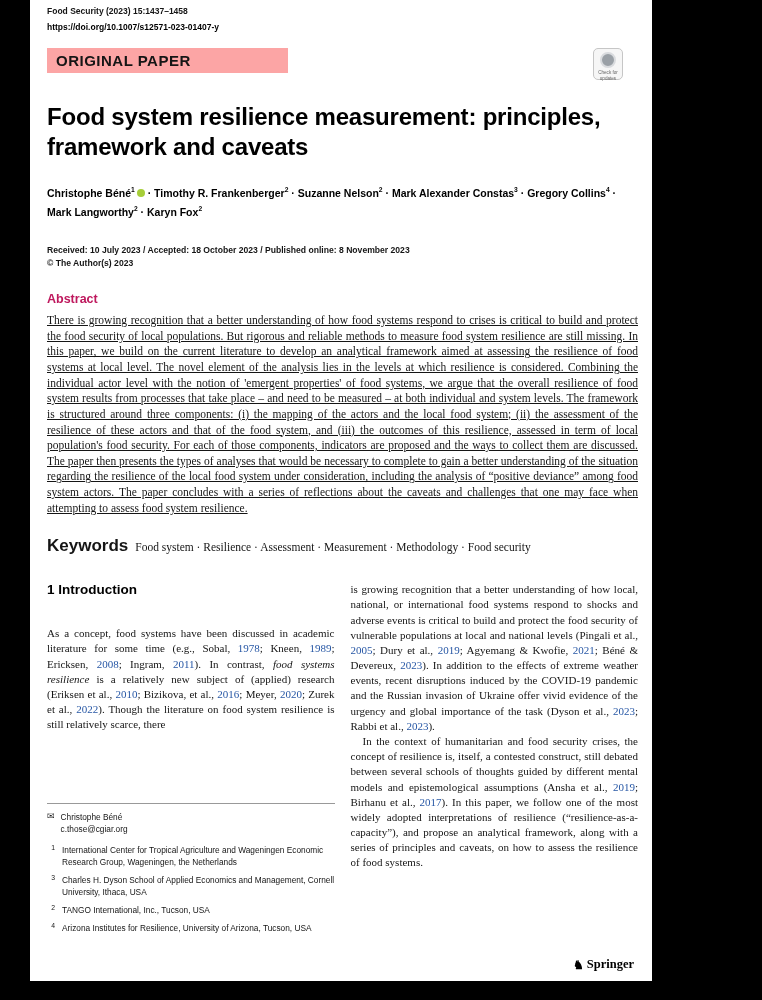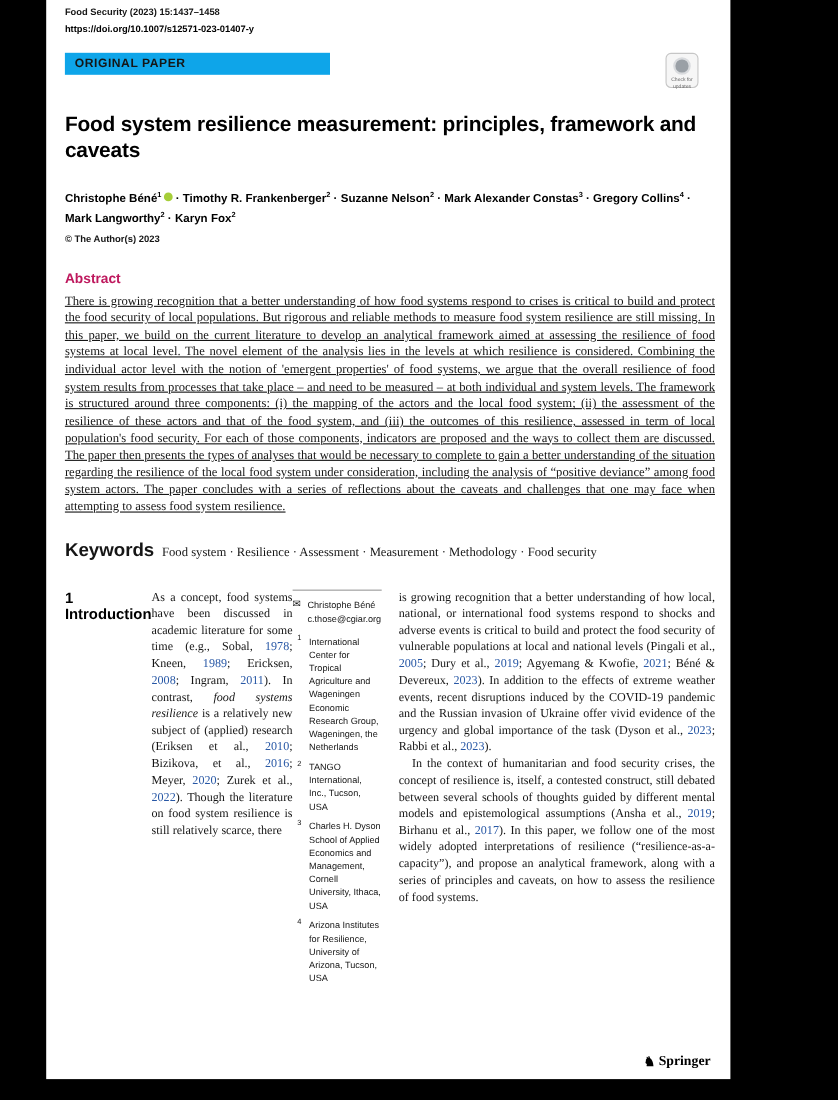--- a/index.html
+++ b/index.html
@@ -2,57 +2,57 @@
 <html><head>
 <meta charset="utf-8">
 <style>
   html,body{margin:0;padding:0;}
   body{
     width:762px;height:1000px;background:#000;position:relative;overflow:hidden;
     font-family:"Liberation Serif", serif;
   }
   .page{
     position:absolute;left:30px;top:0;width:622px;height:981px;background:#ffffff;
-    color:#151515;box-sizing:border-box;padding:6px 14px 0 17px;margin-left:12px;
+    color:#151515;box-sizing:border-box;padding:6px 14px 0 17px;
   }
   
   .journal-ref{font-family:"Liberation Sans",sans-serif;font-size:8.5px;font-weight:bold;}
   .doi-link{font-family:"Liberation Sans",sans-serif;font-size:8.5px;font-weight:bold;color:#000;text-decoration:none;display:inline-block;margin-top:2px;}
   .type-row{display:flex;justify-content:space-between;align-items:flex-start;margin-top:14px;}
   .article-type{
-    background:#0ea5e9;font-family:"Liberation Sans",sans-serif;font-weight:bold;
-    font-size:11px;letter-spacing:.5px;padding:4px 0 4px 9px;width:232px;
+    background:#fca5a5;font-family:"Liberation Sans",sans-serif;font-weight:bold;
+    font-size:15px;letter-spacing:.5px;padding:4px 0 4px 9px;width:232px;
   }
   .crossmark{width:40px;text-align:center;margin-right:10px;margin-top:0px;cursor:pointer;}
   .cm-box{width:30px;height:32px;border:1px solid #c6c6c6;border-radius:5px;background:#f6f6f6;margin:0 auto;box-sizing:border-box;padding-top:3px;}
   .cm-circle{width:12px;height:12px;border-radius:50%;background:#9aa0a6;margin:0 auto;border:2px solid #d9dbde;}
   .cm-text{font-family:"Liberation Sans",sans-serif;font-size:4.6px;color:#666;line-height:1.25;margin-top:2px;}
   
   h1.title{
-    font-family:"Liberation Sans",sans-serif;font-size:19px;line-height:1.26;font-weight:bold;
+    font-family:"Liberation Sans",sans-serif;font-size:24px;line-height:1.26;font-weight:bold;
     margin:22px 0 0 0;max-width:600px;letter-spacing:-.2px;color:#000;
   }
   .authors{
     margin-top:22px;font-family:"Liberation Sans",sans-serif;font-size:10.5px;font-weight:bold;
     line-height:1.7;max-width:700px;color:#000;
   }
   .authors .sup{vertical-align:super;font-size:64%;}
   .authors .sep{font-weight:bold;}
   .orcid{display:inline-block;width:8px;height:8px;border-radius:50%;background:#a6ce39;margin-left:2px;}
   .dates{margin-top:24px;font-family:"Liberation Sans",sans-serif;font-size:8.6px;font-weight:bold;}
   .copyright{margin-top:3px;font-family:"Liberation Sans",sans-serif;font-size:8.6px;font-weight:bold;}
   
   .abstract-heading{font-family:"Liberation Sans",sans-serif;font-size:12.5px;font-weight:bold;margin:24px 0 7px 0;color:#be185d;}
   .abstract-text{font-size:11.5px;line-height:1.36;text-align:justify;margin:0;text-decoration:underline;}
   .keywords{margin-top:20px;font-size:11.5px;}
   .kw-label{font-family:"Liberation Sans",sans-serif;font-weight:bold;font-size:17px;margin-right:7px;}
   
   .columns{display:flex;gap:16px;margin-top:26px;height:352px;}
   .col{flex:1;min-width:0;}
-  .col-left{display:flex;flex-direction:row;}
+  .col-left{display:flex;flex-direction:column;gap:16px;}
   h3.sec-heading{font-family:"Liberation Sans",sans-serif;font-size:13.5px;font-weight:bold;margin:0 0 13px 0;color:#000;}
   .body-p{font-size:11px;line-height:1.38;text-align:justify;margin:0;}
   .body-p + .body-p{margin-top:0;}
   .indent{text-indent:12px;}
   .link{color:#2757a5;cursor:pointer;}
   .it{font-style:italic;}
   
   .footnotes{
     margin-top:auto;font-family:"Liberation Sans",sans-serif;font-size:8.3px;line-height:1.45;
     border-top:1px solid #999;padding-top:7px;
@@ -90,20 +90,21 @@
           <div>updates</div>
         </div>
       </div>
     </div>
   </div>
 
   <h1 class="title">Food system resilience measurement: principles, framework and caveats</h1>
 
   <div class="authors"><span>Christophe Béné</span><span class="sup">1</span><span class="orcid"></span><span class="sep"> · </span><span>Timothy R. Frankenberger</span><span class="sup">2</span><span class="sep"> · </span><span>Suzanne Nelson</span><span class="sup">2</span><span class="sep"> · </span><span>Mark Alexander Constas</span><span class="sup">3</span><span class="sep"> · </span><span>Gregory Collins</span><span class="sup">4</span><span class="sep"> · </span><span>Mark Langworthy</span><span class="sup">2</span><span class="sep"> · </span><span>Karyn Fox</span><span class="sup">2</span></div>
 
+  <div class="dates">Received: 10 July 2023 / Accepted: 18 October 2023 / Published online: 8 November 2023</div>
   <div class="copyright">© The Author(s) 2023</div>
 
   <div class="abstract-heading">Abstract</div>
   <p class="abstract-text">There is growing recognition that a better understanding of how food systems respond to crises is critical to build and protect the food security of local populations. But rigorous and reliable methods to measure food system resilience are still missing. In this paper, we build on the current literature to develop an analytical framework aimed at assessing the resilience of food systems at local level. The novel element of the analysis lies in the levels at which resilience is considered. Combining the individual actor level with the notion of 'emergent properties' of food systems, we argue that the overall resilience of food system results from processes that take place – and need to be measured – at both individual and system levels. The framework is structured around three components: (i) the mapping of the actors and the local food system; (ii) the assessment of the resilience of these actors and that of the food system, and (iii) the outcomes of this resilience, assessed in term of local population's food security. For each of those components, indicators are proposed and the ways to collect them are discussed. The paper then presents the types of analyses that would be necessary to complete to gain a better understanding of the situation regarding the resilience of the local food system under consideration, including the analysis of “positive deviance” among food system actors. The paper concludes with a series of reflections about the caveats and challenges that one may face when attempting to assess food system resilience.</p>
 
   <div class="keywords">
     <span class="kw-label">Keywords</span><span>Food system · Resilience · Assessment · Measurement · Methodology · Food security</span>
   </div>
 
   <div class="columns">
@@ -119,26 +120,26 @@
             <span class="corr-name">Christophe Béné</span>
             <a class="corr-email" href="#" style="color:#151515;text-decoration:none;">c.those@cgiar.org</a>
           </span>
         </div>
         <div class="affs">
           <div class="aff">
             <span class="aff-num">1</span>
             <span class="aff-text">International Center for Tropical Agriculture and Wageningen Economic Research Group, Wageningen, the Netherlands</span>
           </div>
           <div class="aff">
+            <span class="aff-num">3</span>
+            <span class="aff-text">Charles H. Dyson School of Applied Economics and Management, Cornell University, Ithaca, USA</span>
+          </div>
+          <div class="aff">
             <span class="aff-num">2</span>
             <span class="aff-text">TANGO International, Inc., Tucson, USA</span>
-          </div>
-          <div class="aff">
-            <span class="aff-num">3</span>
-            <span class="aff-text">Charles H. Dyson School of Applied Economics and Management, Cornell University, Ithaca, USA</span>
           </div>
           <div class="aff">
             <span class="aff-num">4</span>
             <span class="aff-text">Arizona Institutes for Resilience, University of Arizona, Tucson, USA</span>
           </div>
         </div>
       </div>
     </div>
 
     <div class="col col-right">

